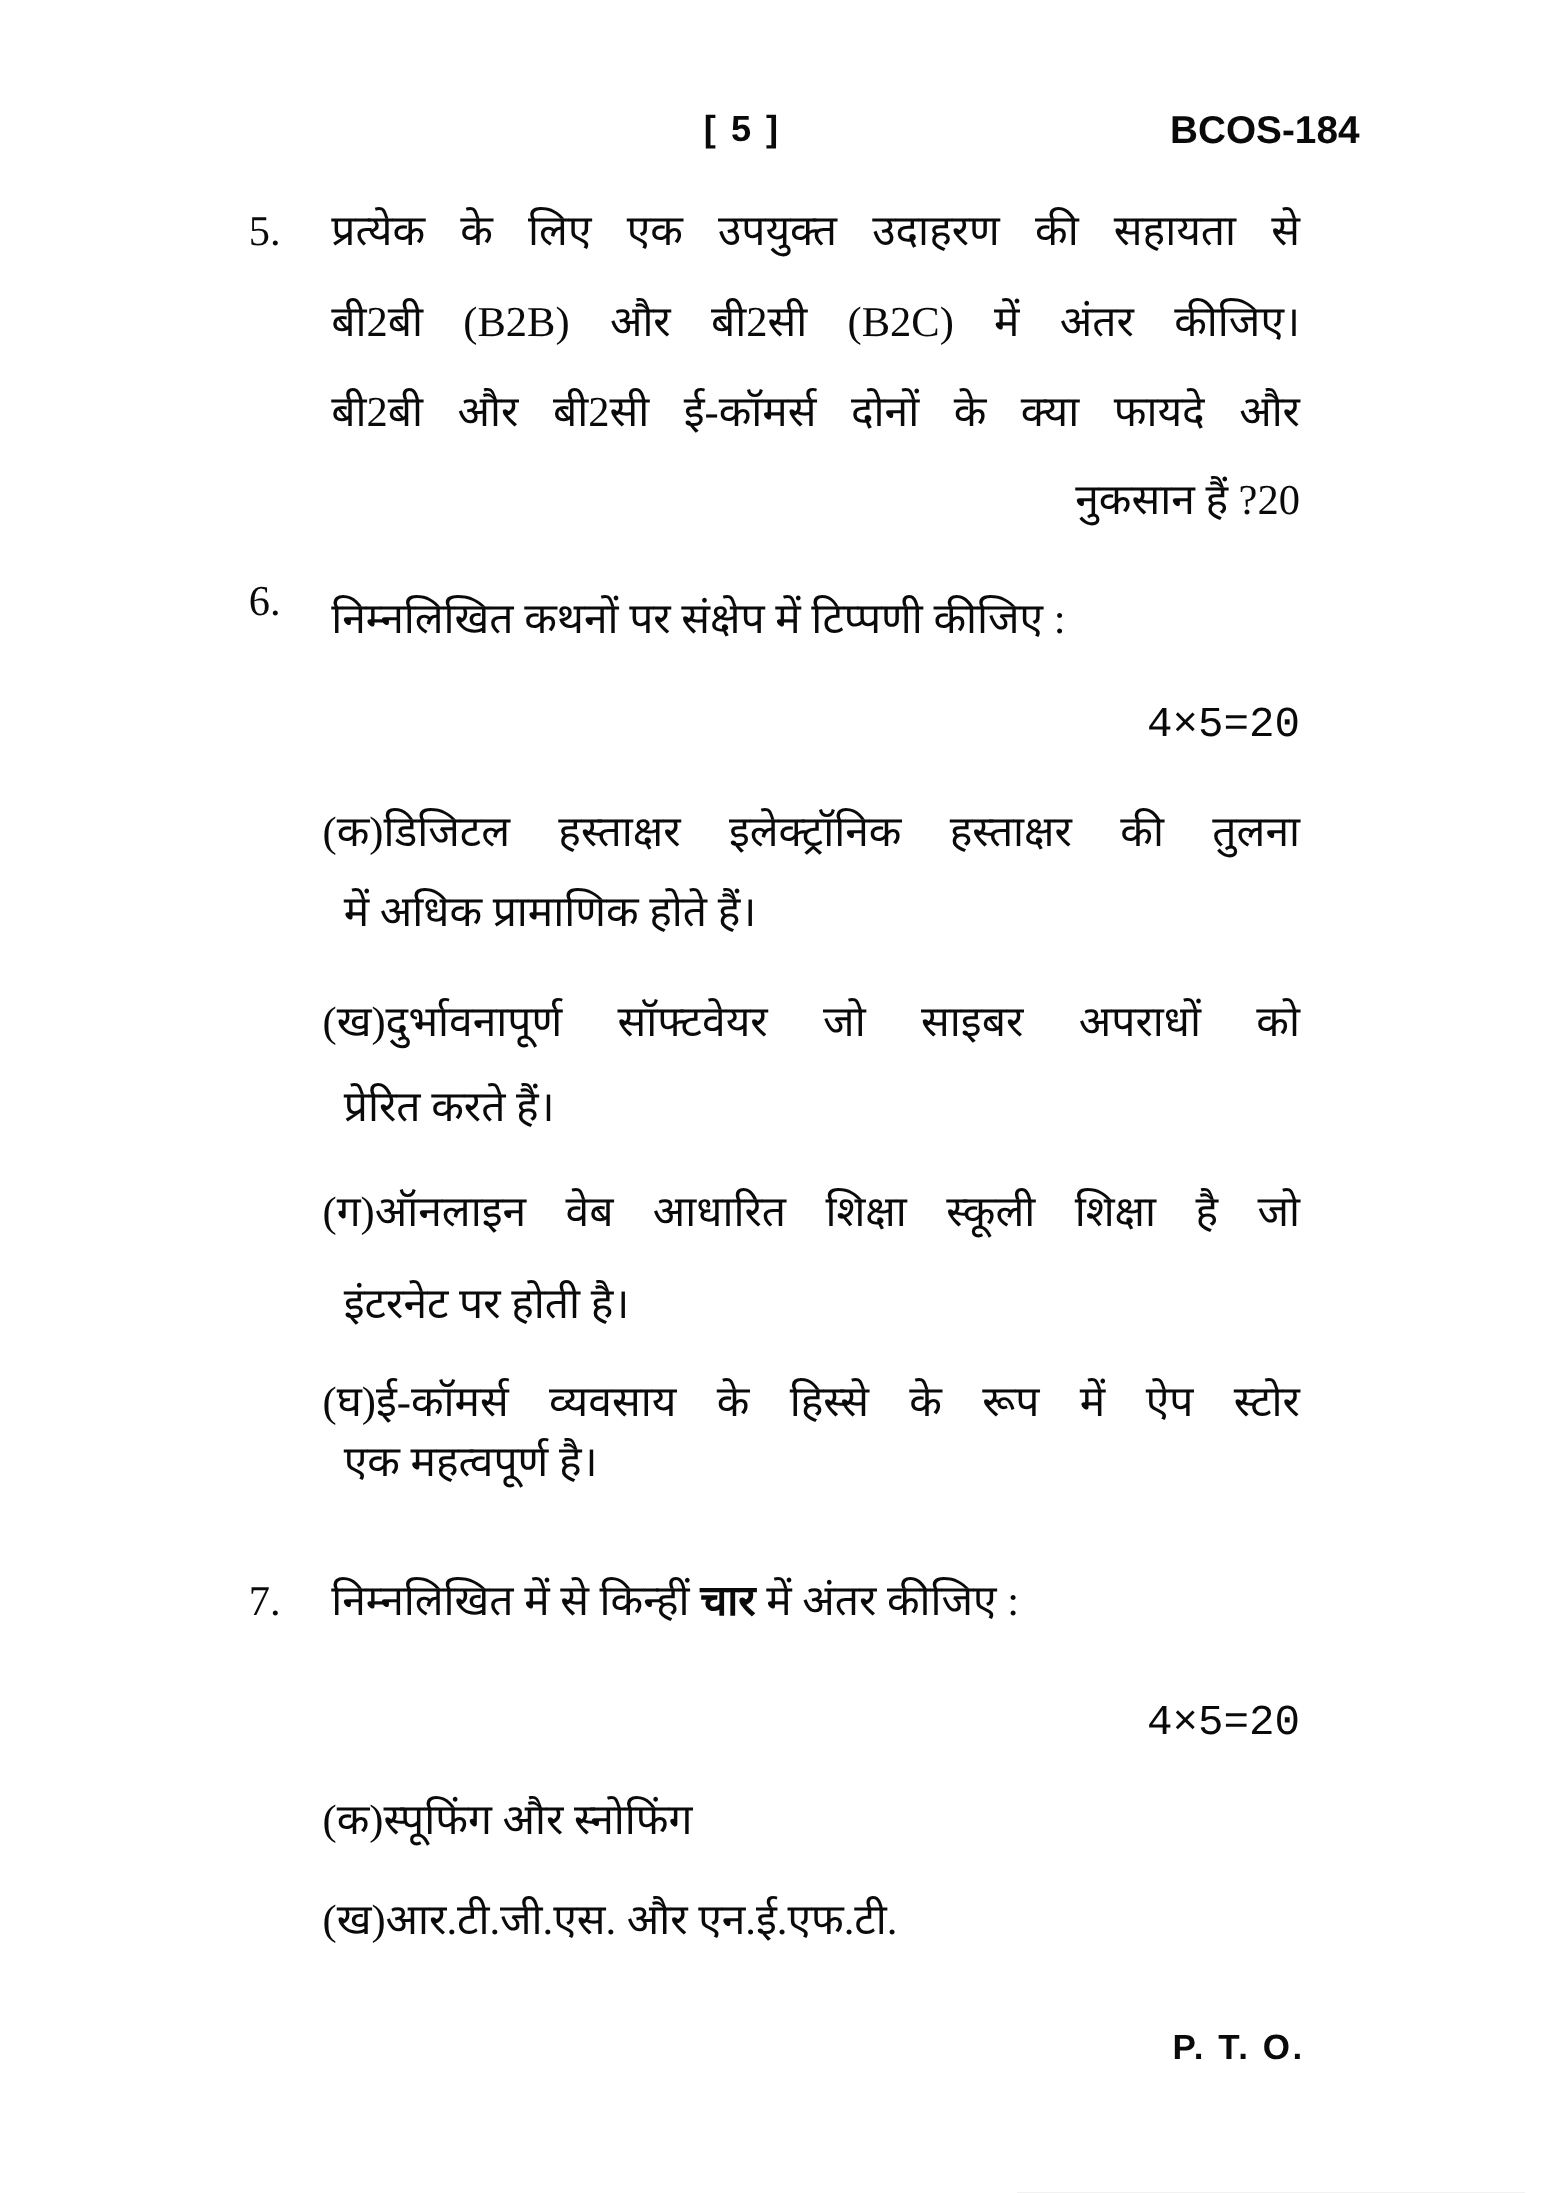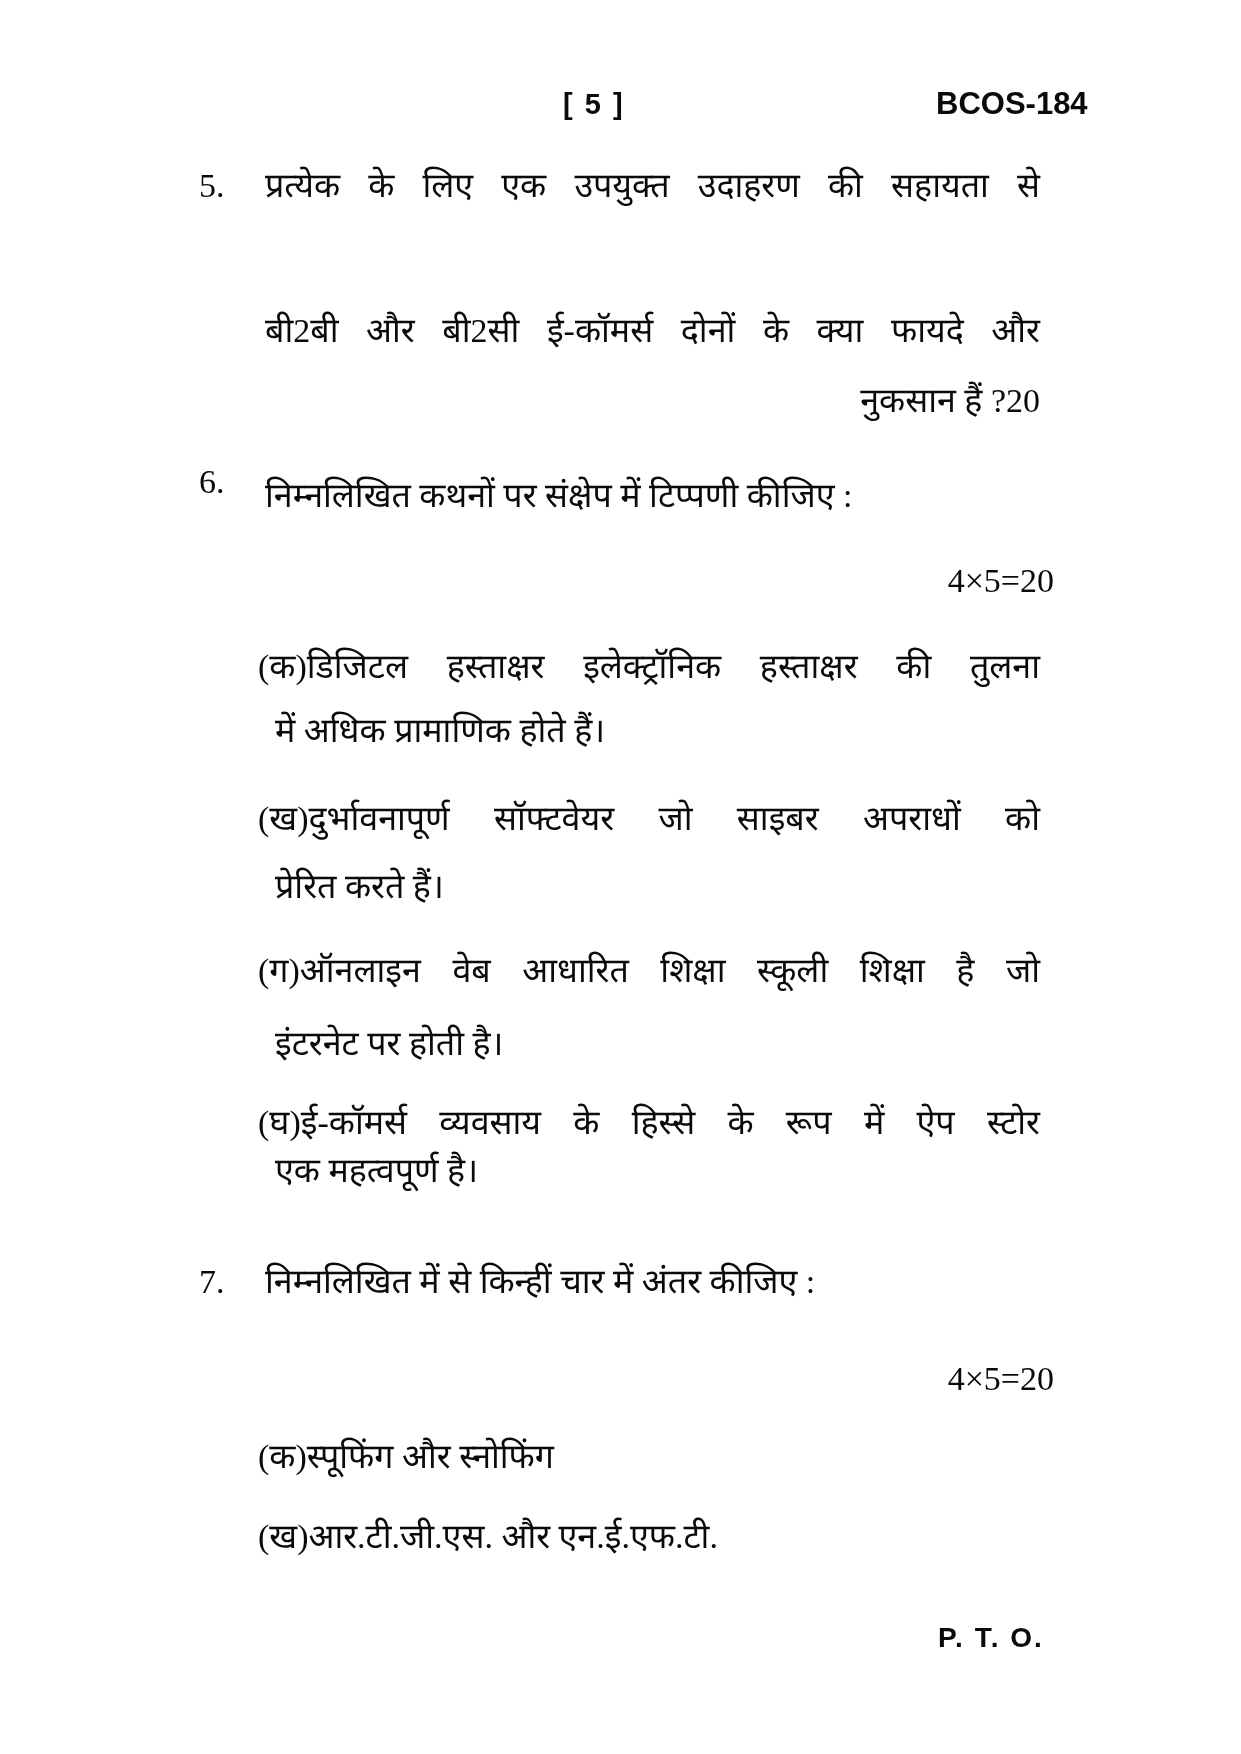--- a/index.html
+++ b/index.html
@@ -28,58 +28,60 @@
     white-space:normal;
     text-align:justify;
     text-align-last:justify;
   }
   .qtext {
     left:265px;
     width:775px; 
   }
   .qnum { left:199px; }
   .marks-right {
-    left:279px;
+    left:265px;
     width:775px;
     text-align:right;
+    font-family:Liberation Mono, monospace;
   }
   .row-between {
     display:flex;
     justify-content:flex-end;
     align-items:flex-start;
   }
   .item {
     left:258px;
     width:782px; 
   }
   .item-l1 { display:flex; }
   .item-label { flex:0 0 37px; white-space:nowrap; }
   .item-text-just {
     flex:1 1 auto;
     white-space:normal;
     text-align:justify;
     text-align-last:justify;
   }
   .item-text-nat { flex:1 1 auto; }
   .item-l2 { margin-left:17px; }
-  .bold { font-weight:normal; }
+  .bold { font-weight:bold; }
   .hdr-num  { font-size:29px; line-height:32px; letter-spacing:2px; }
   .hdr-code { font-size:31px; line-height:32px; }
   .pto      { font-size:28px; line-height:32px; letter-spacing:2px; }
 </style>
 </head>
 <body>
 
 <div class="page">
 
   <div class="abs sans-bold hdr-num" style="left:563px; top:88px;">[ 5 ]</div>
   <div class="abs sans-bold hdr-code" style="left:936px; top:88px;">BCOS-184</div>
 
   <div class="abs dev qnum" style="top:162px;">5.</div>
   <div class="abs dev qtext just" style="top:162px;">प्रत्येक के लिए एक उपयुक्त उदाहरण की सहायता से</div>
+  <div class="abs dev qtext just" style="top:235px;">बी2बी (B2B) और बी2सी (B2C) में अंतर कीजिए।</div>
   <div class="abs dev qtext just" style="top:307px;">बी2बी और बी2सी ई-कॉमर्स दोनों के क्या फायदे और</div>
   <div class="abs dev qtext row-between" style="top:377px;">
     <span>नुकसान हैं ?</span>
     <span>20</span>
   </div>
 
   <div class="abs dev qnum" style="top:458px;">6.</div>
   <div class="abs dev" style="left:265px; top:472px;">निम्नलिखित कथनों पर संक्षेप में टिप्पणी कीजिए :</div>
   <div class="abs dev marks-right" style="top:557px;">4×5=20</div>
 

